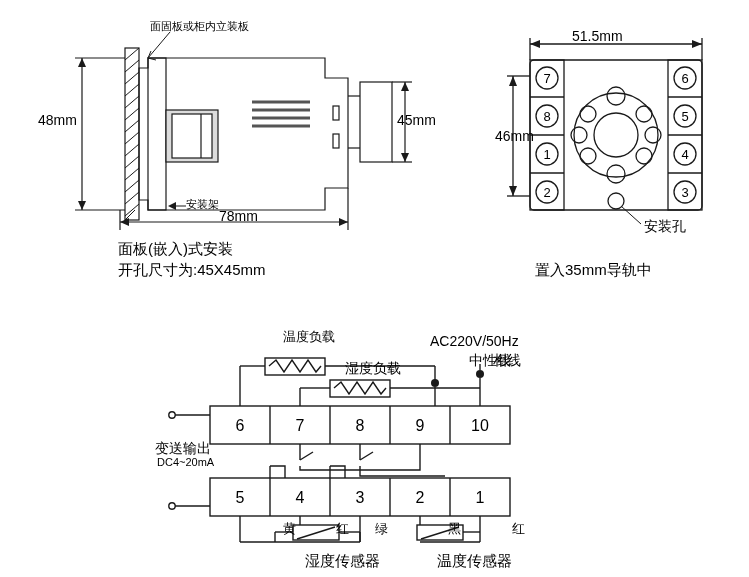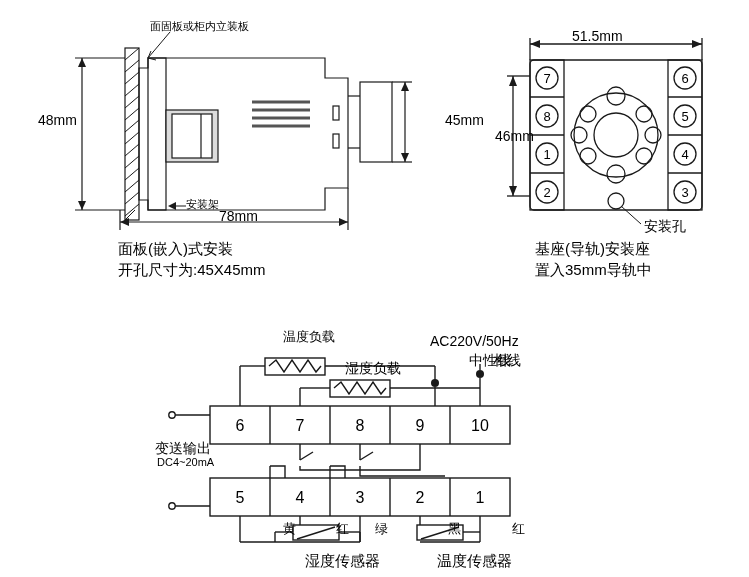--- a/index.html
+++ b/index.html
@@ -89,21 +89,21 @@
       <line x1="100" y1="200" x2="100" y2="220"></line>
       <line x1="328" y1="178" x2="328" y2="220"></line>
 
       <line x1="150" y1="196" x2="166" y2="196" stroke-width="1"></line>
       <path d="M148,196 l8,-4 l0,8 z" fill="#1a1a1a" stroke="none"></path>
     </g>
   </svg>
 
   <div class="lbl small" style="left:150px;top:18px;">面固板或柜内立装板</div>
   <div class="lbl" style="left:38px;top:112px;">48mm</div>
-  <div class="lbl" style="left:397px;top:112px;margin-left:48px;">45mm</div>
+  <div class="lbl" style="left:397px;top:112px;">45mm</div>
   <div class="lbl" style="left:190px;top:208px;margin-left:29px;">78mm</div>
   <div class="lbl small" style="left:186px;top:196px;">安装架</div>
 
   <svg width="250" height="230" style="position:absolute;left:495px;top:18px;">
     <g stroke="#1a1a1a" fill="none" stroke-width="1.3">
 
       <rect x="35" y="42" width="172" height="150" rx="4"></rect>
 
       <rect x="35" y="42" width="34" height="150"></rect>
       <line x1="35" y1="79" x2="69" y2="79"></line>
@@ -162,21 +162,20 @@
       <text x="190" y="179">3</text>
     </g>
   </svg>
 
   <div class="lbl" style="left:572px;top:28px;">51.5mm</div>
   <div class="lbl" style="left:495px;top:128px;">46mm</div>
   <div class="lbl" style="left:644px;top:218px;">安装孔</div>
 
   <div class="cap" style="left:118px;top:238px;">面板(嵌入)式安装</div>
   <div class="cap" style="left:118px;top:259px;">开孔尺寸为:45X45mm</div>
-  <div class="cap" style="left:535px;top:238px;">基座(导轨)安装座</div>
   <div class="cap" style="left:535px;top:259px;">置入35mm导轨中</div>
 
   <svg width="560" height="255" style="position:absolute;left:145px;top:320px;">
     <g stroke="#1a1a1a" fill="none" stroke-width="1.4">
 
       <rect x="65" y="86" width="300" height="38"></rect>
       <line x1="125" y1="86" x2="125" y2="124"></line>
       <line x1="185" y1="86" x2="185" y2="124"></line>
       <line x1="245" y1="86" x2="245" y2="124"></line>
       <line x1="305" y1="86" x2="305" y2="124"></line>

